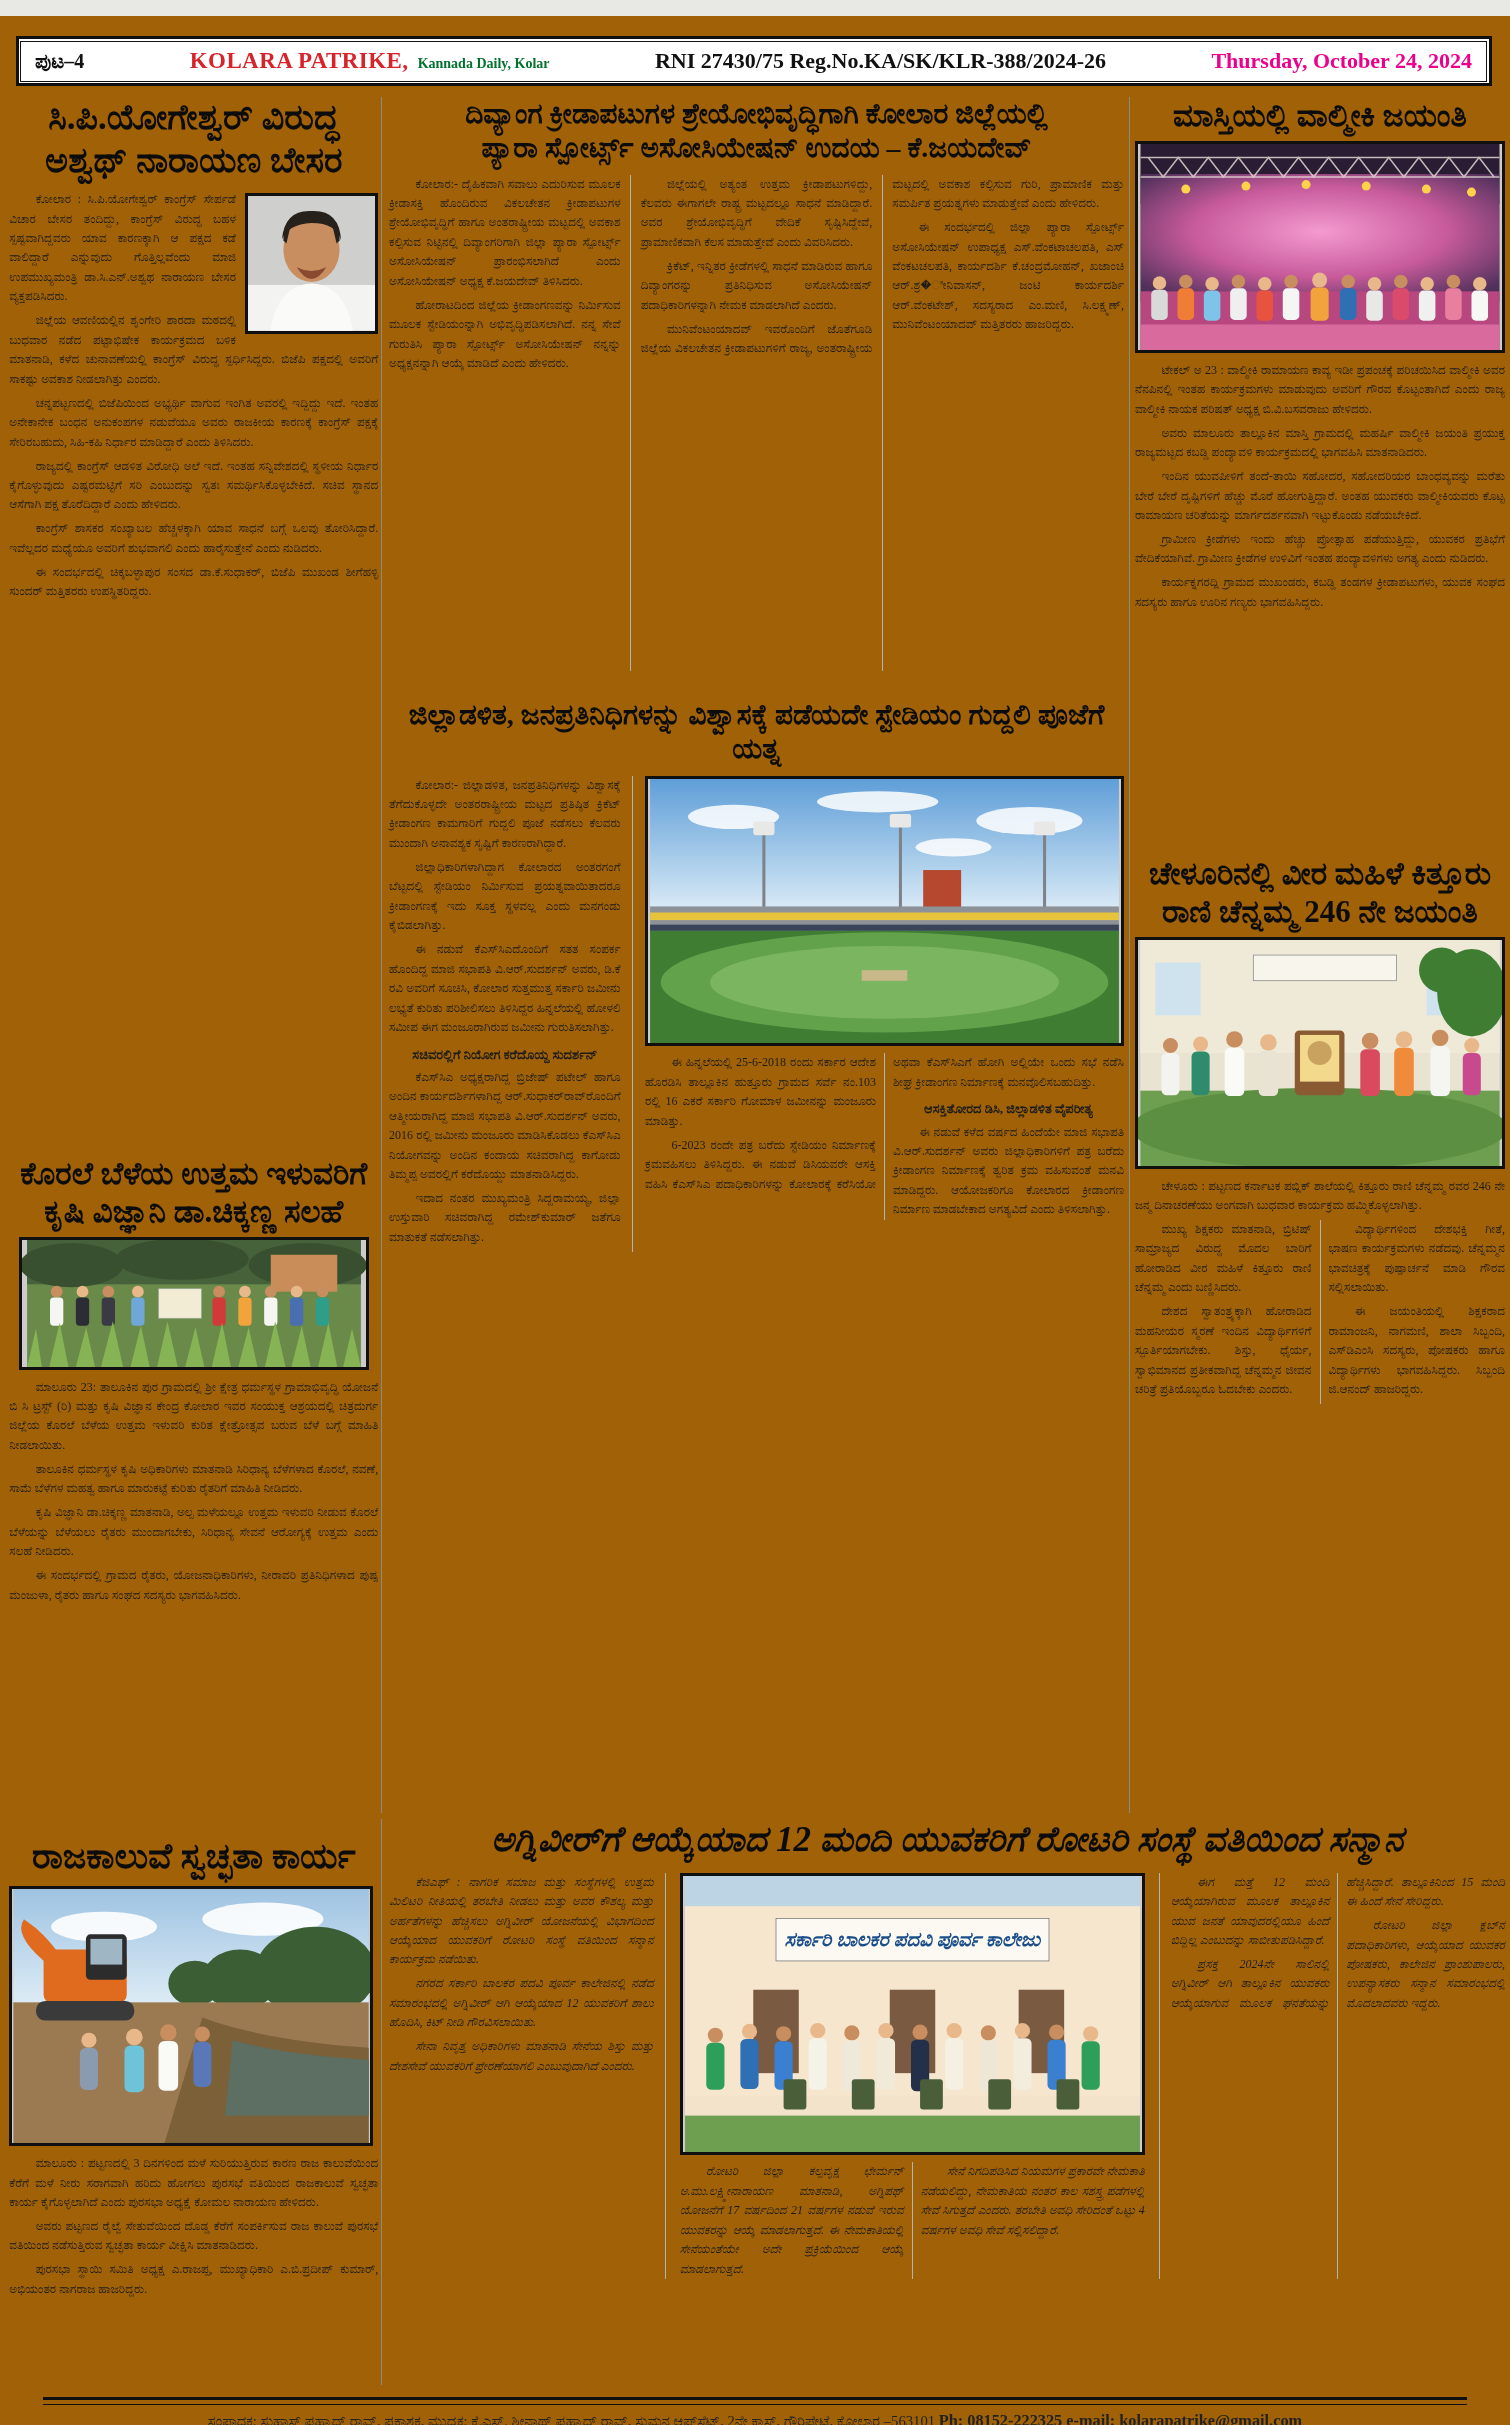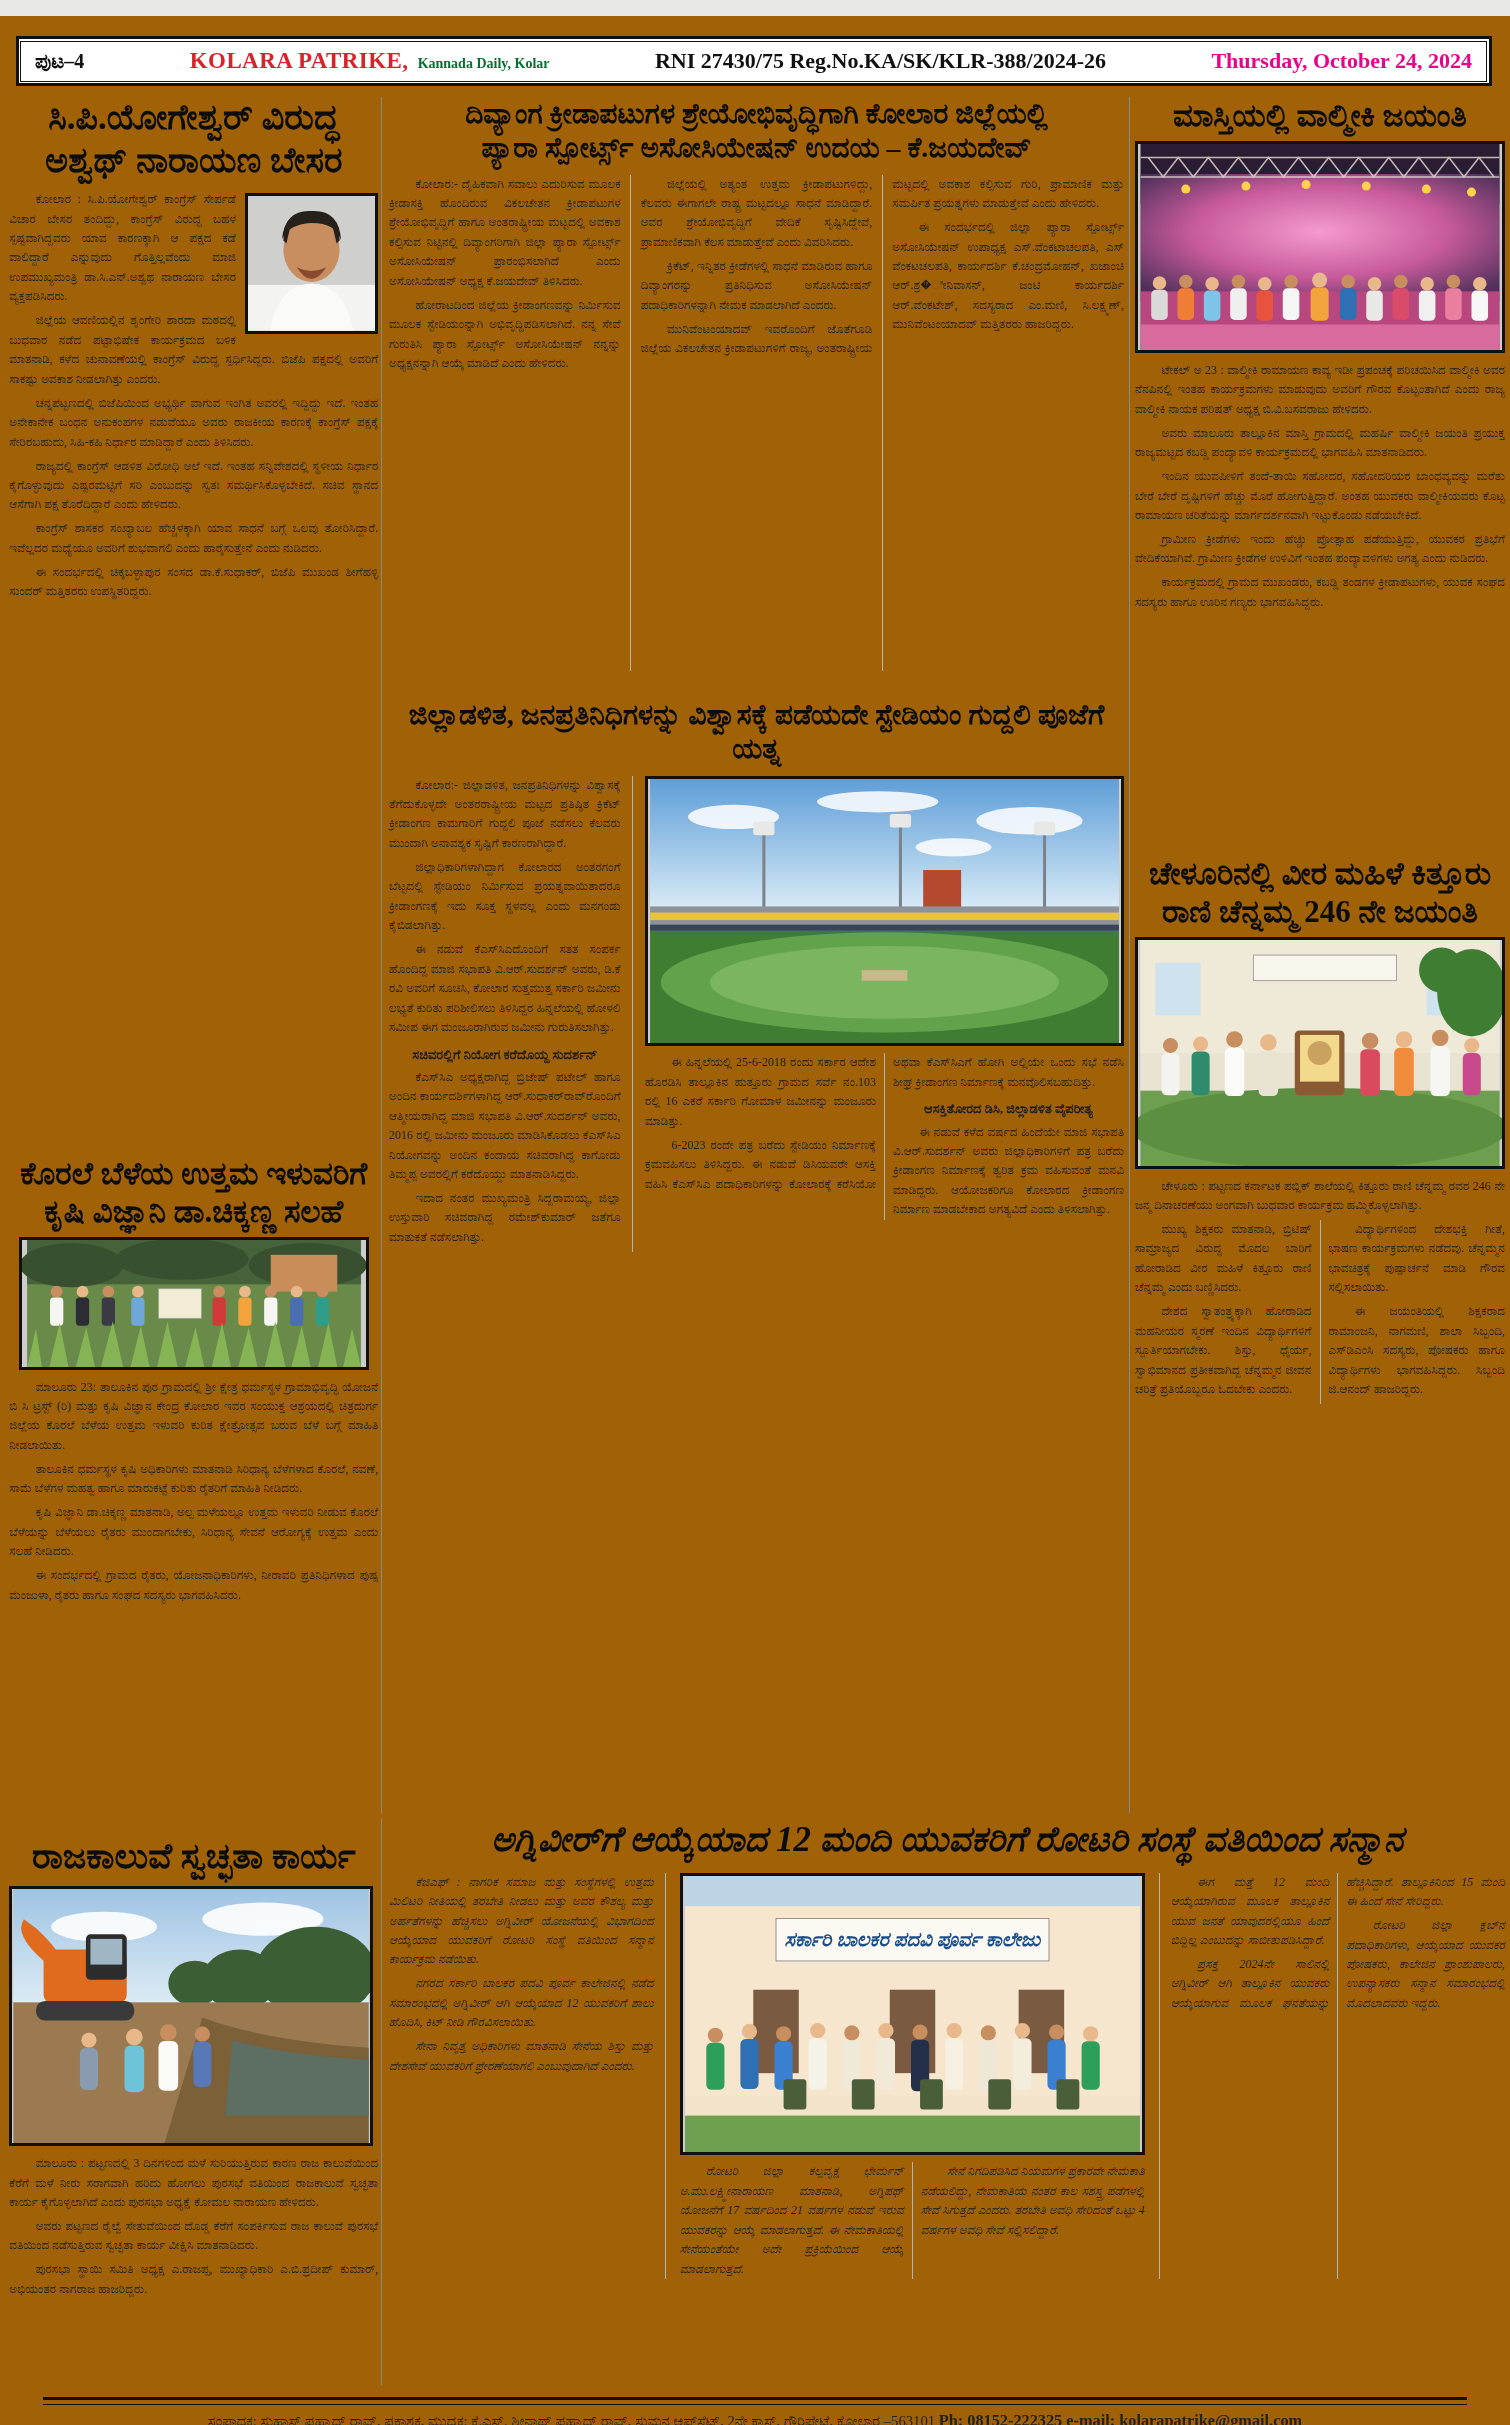--- a/index.html
+++ b/index.html
@@ -156,21 +156,21 @@
           <rect x="440" y="195" width="22" height="40" rx="6" fill="#f7f7f5"></rect>
       </g>
       <rect y="240" width="477" height="34" fill="#d86a9e"></rect>
     </svg>
     <div style="height:7.7px;"></div>
     <div class="body-text">
         <p>ಟೇಕಲ್ ಅ 23 : ವಾಲ್ಮೀಕಿ ರಾಮಾಯಣ ಕಾವ್ಯ ಇಡೀ ಪ್ರಪಂಚಕ್ಕೆ ಪರಿಚಯಿಸಿದ ವಾಲ್ಮೀಕಿ ಅವರ ನೆನಪಿನಲ್ಲಿ ಇಂತಹ ಕಾರ್ಯಕ್ರಮಗಳು ಮಾಡುವುದು ಅವರಿಗೆ ಗೌರವ ಕೊಟ್ಟಂತಾಗಿದೆ ಎಂದು ರಾಜ್ಯ ವಾಲ್ಮೀಕಿ ನಾಯಕ ಪರಿಷತ್ ಅಧ್ಯಕ್ಷ ಬಿ.ವಿ.ಬಸವರಾಜು ಹೇಳಿದರು.</p>
         <p>ಅವರು ಮಾಲೂರು ತಾಲ್ಲೂಕಿನ ಮಾಸ್ತಿ ಗ್ರಾಮದಲ್ಲಿ ಮಹರ್ಷಿ ವಾಲ್ಮೀಕಿ ಜಯಂತಿ ಪ್ರಯುಕ್ತ ರಾಜ್ಯಮಟ್ಟದ ಕಬಡ್ಡಿ ಪಂದ್ಯಾವಳಿ ಕಾರ್ಯಕ್ರಮದಲ್ಲಿ ಭಾಗವಹಿಸಿ ಮಾತನಾಡಿದರು.</p>
         <p>ಇಂದಿನ ಯುವಪೀಳಿಗೆ ತಂದೆ-ತಾಯಿ ಸಹೋದರ, ಸಹೋದರಿಯರ ಬಾಂಧವ್ಯವನ್ನು ಮರೆತು ಬೇರೆ ಬೇರೆ ದೃಷ್ಟಿಗಳಿಗೆ ಹೆಚ್ಚು ಮೊರೆ ಹೋಗುತ್ತಿದ್ದಾರೆ. ಅಂತಹ ಯುವಕರು ವಾಲ್ಮೀಕಿಯವರು ಕೊಟ್ಟ ರಾಮಾಯಣ ಚರಿತೆಯನ್ನು ಮಾರ್ಗದರ್ಶನವಾಗಿ ಇಟ್ಟುಕೊಂಡು ನಡೆಯಬೇಕಿದೆ.</p>
         <p>ಗ್ರಾಮೀಣ ಕ್ರೀಡೆಗಳು ಇಂದು ಹೆಚ್ಚು ಪ್ರೋತ್ಸಾಹ ಪಡೆಯುತ್ತಿದ್ದು, ಯುವಕರ ಪ್ರತಿಭೆಗೆ ವೇದಿಕೆಯಾಗಿವೆ. ಗ್ರಾಮೀಣ ಕ್ರೀಡೆಗಳ ಉಳಿವಿಗೆ ಇಂತಹ ಪಂದ್ಯಾವಳಿಗಳು ಅಗತ್ಯ ಎಂದು ನುಡಿದರು.</p>
-        <p>ಕಾರ್ಯಕ್ರಮದಲ್ಲಿ ಗ್ರಾಮದ ಮುಖಂಡರು, ಕಬಡ್ಡಿ ತಂಡಗಳ ಕ್ರೀಡಾಪಟುಗಳು, ಯುವಕ ಸಂಘದ ಸದಸ್ಯರು ಹಾಗೂ ಊರಿನ ಗಣ್ಯರು ಭಾಗವಹಿಸಿದ್ದರು.</p>
+        <p>ಕಾರ್ಯಕ್ನಗರದ್ಲಿ ಗ್ರಾಮದ ಮುಖಂಡರು, ಕಬಡ್ಡಿ ತಂಡಗಳ ಕ್ರೀಡಾಪಟುಗಳು, ಯುವಕ ಸಂಘದ ಸದಸ್ಯರು ಹಾಗೂ ಊರಿನ ಗಣ್ಯರು ಭಾಗವಹಿಸಿದ್ದರು.</p>
       </div>
   </div>
 
   <div class="article" style="left:389px;top:682px;width:735px;height:1100px;">
     <div class="headline h-md">ಜಿಲ್ಲಾಡಳಿತ, ಜನಪ್ರತಿನಿಧಿಗಳನ್ನು ವಿಶ್ವಾಸಕ್ಕೆ ಪಡೆಯದೇ ಸ್ಟೇಡಿಯಂ ಗುದ್ದಲಿ ಪೂಜೆಗೆ ಯತ್ನ</div>
     <div style="height:9.3px;display:block;"></div>
     <div style="display:flex;gap:12.4px;">
       <div style="width:232px;border-right:0.8px solid #b4b4b0;padding-right:11px;" class="body-text">
         <div>
             <p>ಕೋಲಾರ:- ಜಿಲ್ಲಾಡಳಿತ, ಜನಪ್ರತಿನಿಧಿಗಳನ್ನು ವಿಶ್ವಾಸಕ್ಕೆ ತೆಗೆದುಕೊಳ್ಳದೇ ಅಂತರರಾಷ್ಟ್ರೀಯ ಮಟ್ಟದ ಪ್ರತಿಷ್ಠಿತ ಕ್ರಿಕೆಟ್ ಕ್ರೀಡಾಂಗಣ ಕಾಮಗಾರಿಗೆ ಗುದ್ದಲಿ ಪೂಜೆ ನಡೆಸಲು ಕೆಲವರು ಮುಂದಾಗಿ ಅನಾವಶ್ಯಕ ಸೃಷ್ಟಿಗೆ ಕಾರಣರಾಗಿದ್ದಾರೆ.</p>

